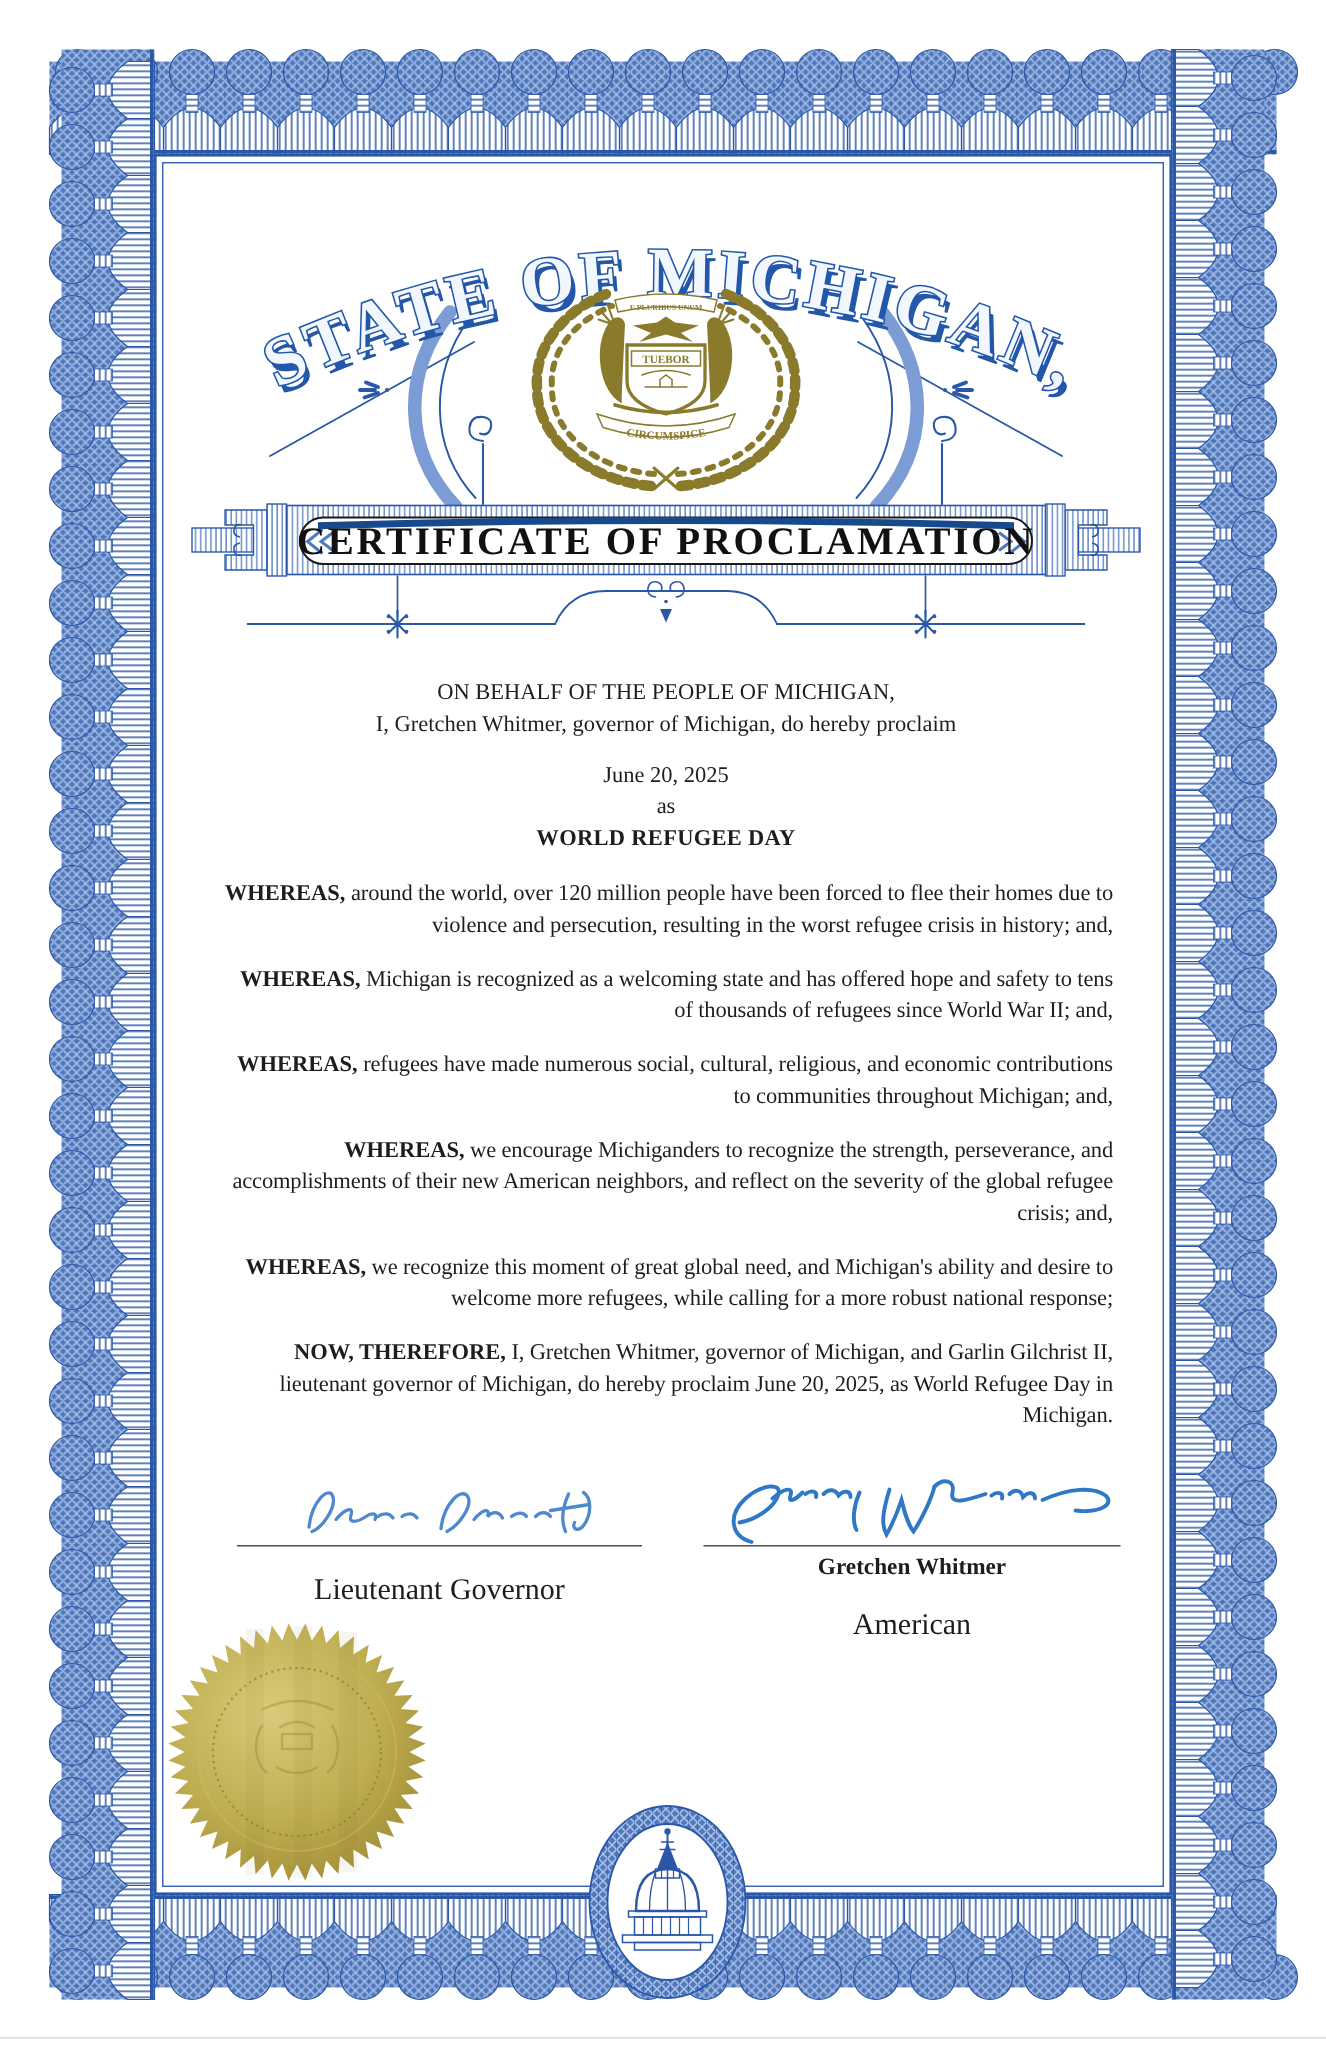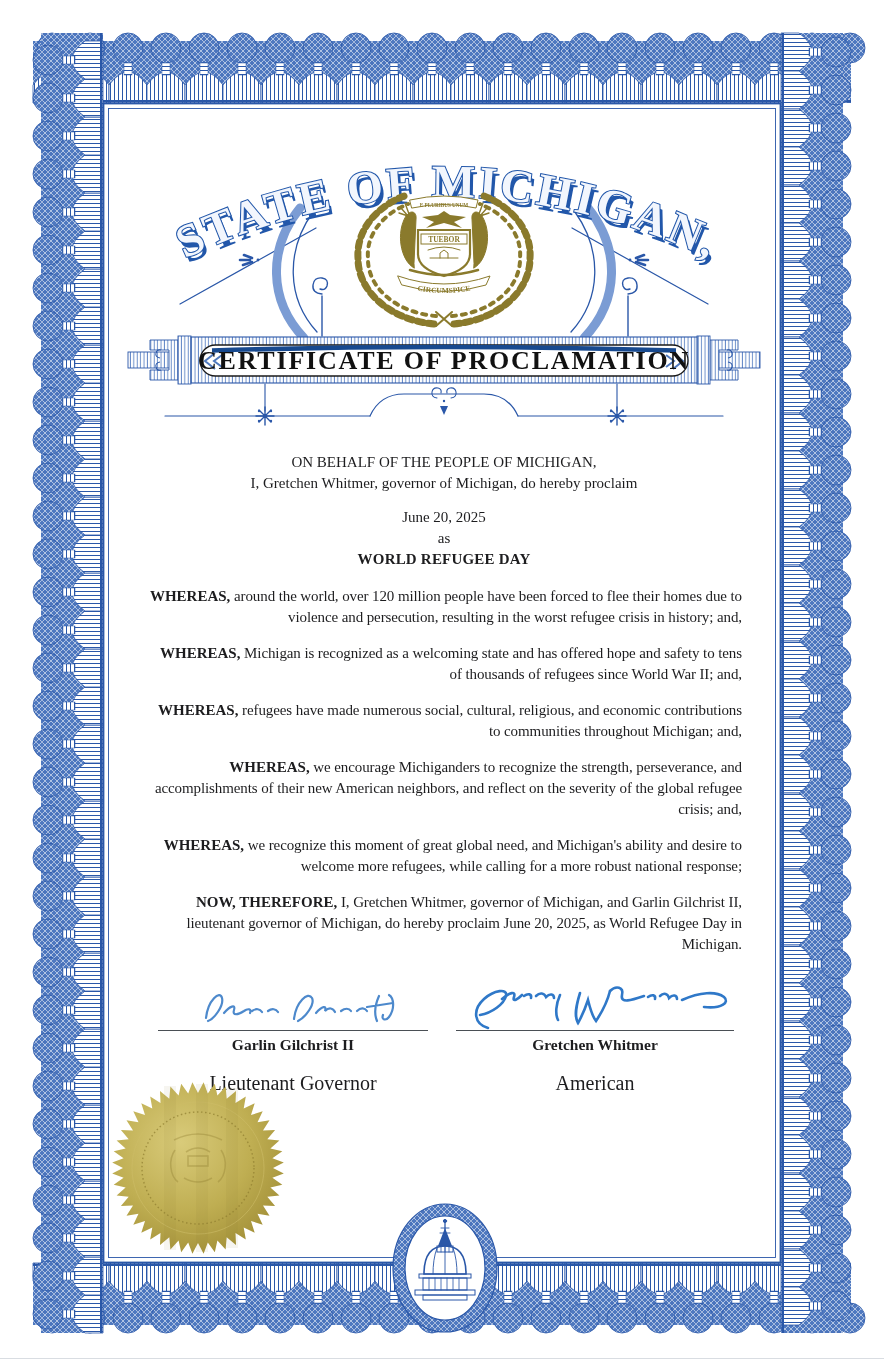--- a/index.html
+++ b/index.html
@@ -9,21 +9,21 @@
   #header-svg{top:108px;}
   .content{position:absolute;left:146px;width:596px;}
   #intro{top:452px;text-align:center;font-size:15px;line-height:21px;}
   #intro .dateblock{margin-top:13px;}
   #intro .subject{font-weight:bold;letter-spacing:.2px;}
   #paras{top:586px;font-size:15px;line-height:21px;letter-spacing:-0.1px;text-align:left;}
   #paras p{margin:0 0 15px 0;text-align:right;}
   #paras b{letter-spacing:0;}
   .sig{position:absolute;top:982px;text-align:center;}
   #sig-left{left:158px;width:270px;}
-  #sig-right{left:456px;width:278px;}
+  #sig-right{left:469px;width:278px;}
   .sig svg{display:block;width:100%;height:48px;}
   .sigline{border:0;border-top:1.5px solid #4a4f55;margin:0;}
   .signame{font-weight:bold;font-size:15.5px;margin-top:5px;}
   .sigtitle{font-size:20px;margin-top:18px;}
   #foil{position:absolute;left:112px;top:1082px;}
   .scanline{position:absolute;left:0;right:0;bottom:7px;height:1px;background:#d9dde2;}
 </style>
 </head>
 <body>
 
@@ -585,21 +585,20 @@
         <path d="M 66,31 C 72,24 78,22 76,28 C 74,34 80,33 86,29 C 90,26 94,27 92,31"></path>
         <path d="M 94,29 C 98,26 102,27 104,30 M 110,29 C 114,26 118,27 120,30"></path>
         <path d="M 136,37 C 138,20 150,9 154,16 C 157,22 148,35 140,39"></path>
         <path d="M 158,31 C 164,24 169,23 167,29 C 171,25 175,26 177,30"></path>
         <path d="M 183,29 C 187,26 191,26 193,29 M 199,29 C 203,25 207,26 209,29"></path>
         <path d="M 221,14 C 217,23 216,32 219,39 M 209,25 L 235,21"></path>
         <path d="M 231,13 C 236,16 237,27 231,35 C 228,39 223,38 225,33"></path>
       </g>
     </svg>
     <hr class="sigline">
-    <div class="signame">Garlin Gilchrist II</div>
     <div class="sigtitle">Lieutenant Governor</div>
   </div>
 
   <div class="sig" id="sig-right">
     <svg viewBox="0 0 278 48">
       <g fill="none" stroke="#2f78c8" stroke-width="2.6" stroke-linecap="round">
         <path d="M 32,46 C 18,42 16,28 28,17 C 38,8 52,6 50,14 C 48,22 36,31 24,33"></path>
         <path d="M 46,17 C 54,10 60,9 58,15 C 56,21 62,17 66,13"></path>
         <path d="M 68,14 C 72,11 76,12 75,16 M 80,14 C 84,10 88,11 90,15 C 94,11 98,12 98,16"></path>
         <path d="M 104,13 C 100,22 99,32 102,38"></path>

